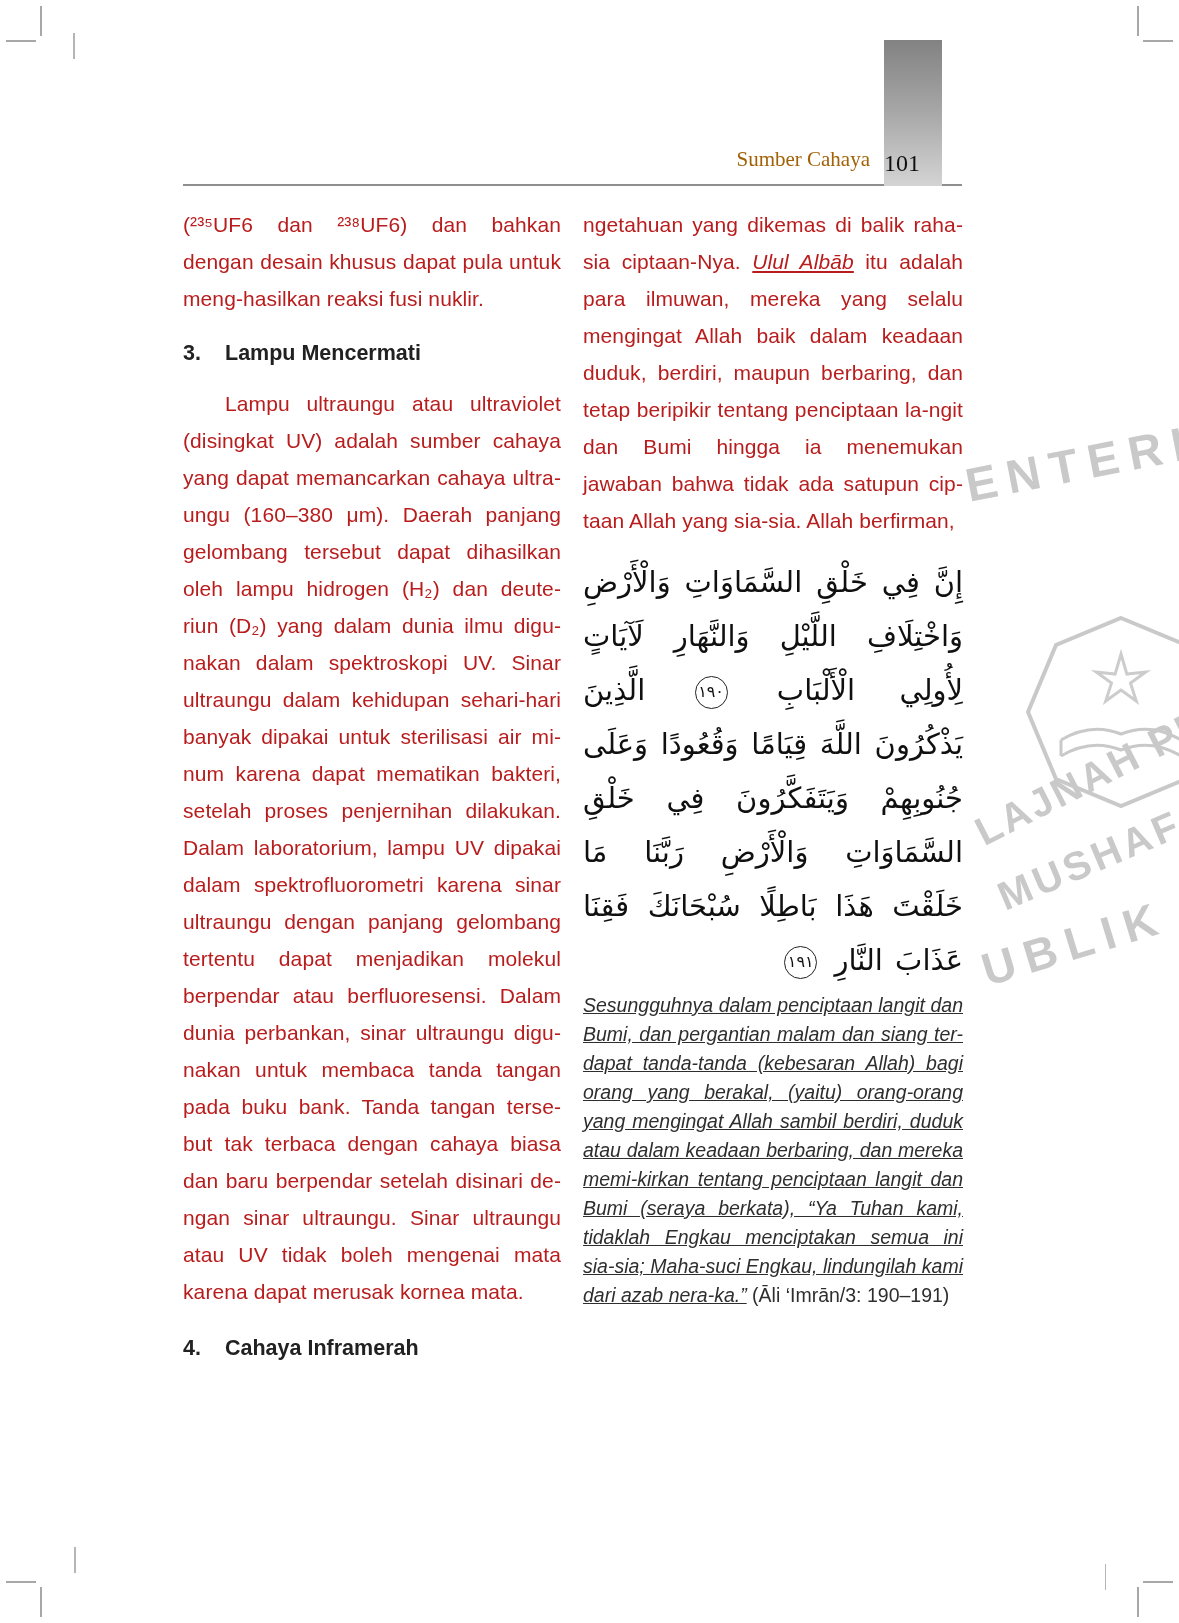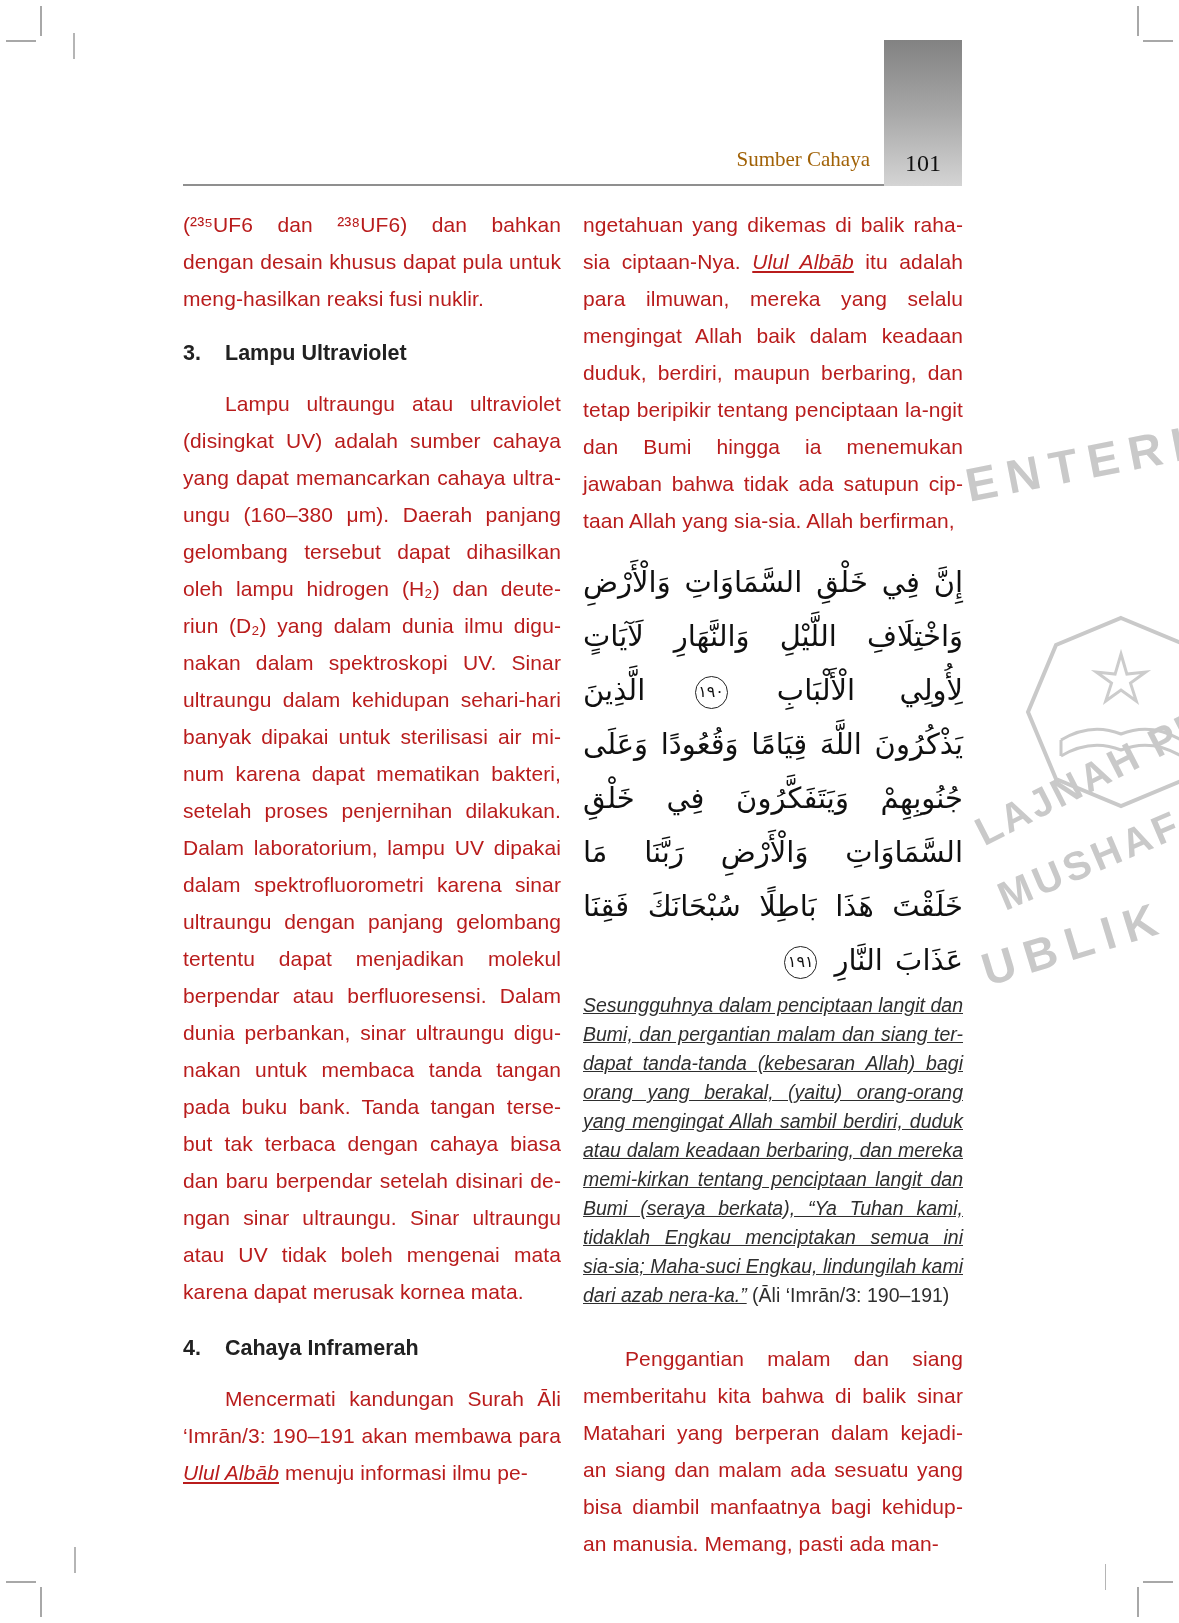--- a/index.html
+++ b/index.html
@@ -22,23 +22,23 @@
   .wm-mid2    { left:1000px; top:876px; font-size:40px; letter-spacing:4px; transform:rotate(-23deg); }
   .wm-bottom  { left:983px; top:944px; font-size:46px; letter-spacing:10px; transform:rotate(-17deg); }
   .wm-emblem  { position:absolute; left:1006px; top:610px; }
   
   .running-title {
     position:absolute; left:583px; top:147px; width:287px; z-index:2;
     text-align:right; font-family:"Liberation Serif", serif;
     font-size:21px; color:#a16207;
   }
   .page-number-box {
-    position:absolute; left:884px; top:40px; width:78px; height:146px; z-index:2;
+    position:absolute; left:884px; top:40px; width:58px; height:146px; z-index:2;
     background:linear-gradient(180deg,#828282 0%,#a6a6a6 48%,#d4d4d4 100%);
-    display:flex; align-items:flex-end; justify-content:center;
+    display:flex; align-items:flex-end; 
   }
   .page-number {
     font-family:"Liberation Serif", serif; font-size:24px; color:#101010;
     padding-bottom:9px;
   }
   .header-rule {
     position:absolute; left:183px; top:184px; width:779px; height:1.5px;
     background:#8f8f8f; z-index:1;
   }
   
@@ -110,36 +110,34 @@
   <div class="page-number-box">
     <span class="page-number">101</span>
   </div>
   <div class="header-rule"></div>
 
   <div class="col col-left">
     <p class="body-text">(²³⁵UF6 dan ²³⁸UF6) dan bahkan dengan desain khusus dapat pula untuk meng-hasilkan reaksi fusi nuklir.</p>
 
     <div class="heading heading-uv">
       <span class="h-num">3.</span>
-      <span class="h-title">Lampu Ultraviolet</span>
+      <span class="h-title">Lampu Mencermati</span>
     </div>
 
     <p class="body-text indent">Lampu ultraungu atau ultraviolet (disingkat UV) adalah sumber cahaya yang dapat memancarkan cahaya ultra-ungu (160–380 μm). Daerah panjang gelombang tersebut dapat dihasilkan oleh lampu hidrogen (H₂) dan deute-riun (D₂) yang dalam dunia ilmu digu-nakan dalam spektroskopi UV. Sinar ultraungu dalam kehidupan sehari-hari banyak dipakai untuk sterilisasi air mi-num karena dapat mematikan bakteri, setelah proses penjernihan dilakukan. Dalam laboratorium, lampu UV dipakai dalam spektrofluorometri karena sinar ultraungu dengan panjang gelombang tertentu dapat menjadikan molekul berpendar atau berfluoresensi. Dalam dunia perbankan, sinar ultraungu digu-nakan untuk membaca tanda tangan pada buku bank. Tanda tangan terse-but tak terbaca dengan cahaya biasa dan baru berpendar setelah disinari de-ngan sinar ultraungu. Sinar ultraungu atau UV tidak boleh mengenai mata karena dapat merusak kornea mata.</p>
 
     <div class="heading heading-ir">
       <span class="h-num">4.</span>
       <span class="h-title">Cahaya Inframerah</span>
     </div>
 
-    <p class="body-text indent"><span>Mencermati kandungan Surah Āli ‘Imrān/3: 190–191 akan membawa para </span><span class="it">Ulul Albāb</span><span> menuju informasi ilmu pe-</span></p>
   </div>
 
   <div class="col col-right">
     <p class="body-text"><span>ngetahuan yang dikemas di balik raha-sia ciptaan-Nya. </span><span class="it">Ulul Albāb</span><span> itu adalah para ilmuwan, mereka yang selalu mengingat Allah baik dalam keadaan duduk, berdiri, maupun berbaring, dan tetap beripikir tentang penciptaan la-ngit dan Bumi hingga ia menemukan jawaban bahwa tidak ada satupun cip-taan Allah yang sia-sia. Allah berfirman,</span></p>
 
     <p class="arabic" dir="rtl"><span>إِنَّ فِي خَلْقِ السَّمَاوَاتِ وَالْأَرْضِ وَاخْتِلَافِ اللَّيْلِ وَالنَّهَارِ لَآيَاتٍ لِأُولِي الْأَلْبَابِ</span> <span class="ayah-num">١٩٠</span> <span>الَّذِينَ يَذْكُرُونَ اللَّهَ قِيَامًا وَقُعُودًا وَعَلَى جُنُوبِهِمْ وَيَتَفَكَّرُونَ فِي خَلْقِ السَّمَاوَاتِ وَالْأَرْضِ رَبَّنَا مَا خَلَقْتَ هَذَا بَاطِلًا سُبْحَانَكَ فَقِنَا عَذَابَ النَّارِ</span> <span class="ayah-num">١٩١</span></p>
 
     <p class="translation"><span class="it">Sesungguhnya dalam penciptaan langit dan Bumi, dan pergantian malam dan siang ter-dapat tanda-tanda (kebesaran Allah) bagi orang yang berakal, (yaitu) orang-orang yang mengingat Allah sambil berdiri, duduk atau dalam keadaan berbaring, dan mereka memi-kirkan tentang penciptaan langit dan Bumi (seraya berkata), “Ya Tuhan kami, tidaklah Engkau menciptakan semua ini sia-sia; Maha-suci Engkau, lindungilah kami dari azab nera-ka.”</span><span class="cite"> (Āli ‘Imrān/3: 190–191)</span></p>
 
-    <p class="body-text indent para-day-night">Penggantian malam dan siang memberitahu kita bahwa di balik sinar Matahari yang berperan dalam kejadi-an siang dan malam ada sesuatu yang bisa diambil manfaatnya bagi kehidup-an manusia. Memang, pasti ada man-</p>
   </div>
 
 </div>
 
 </body></html>

